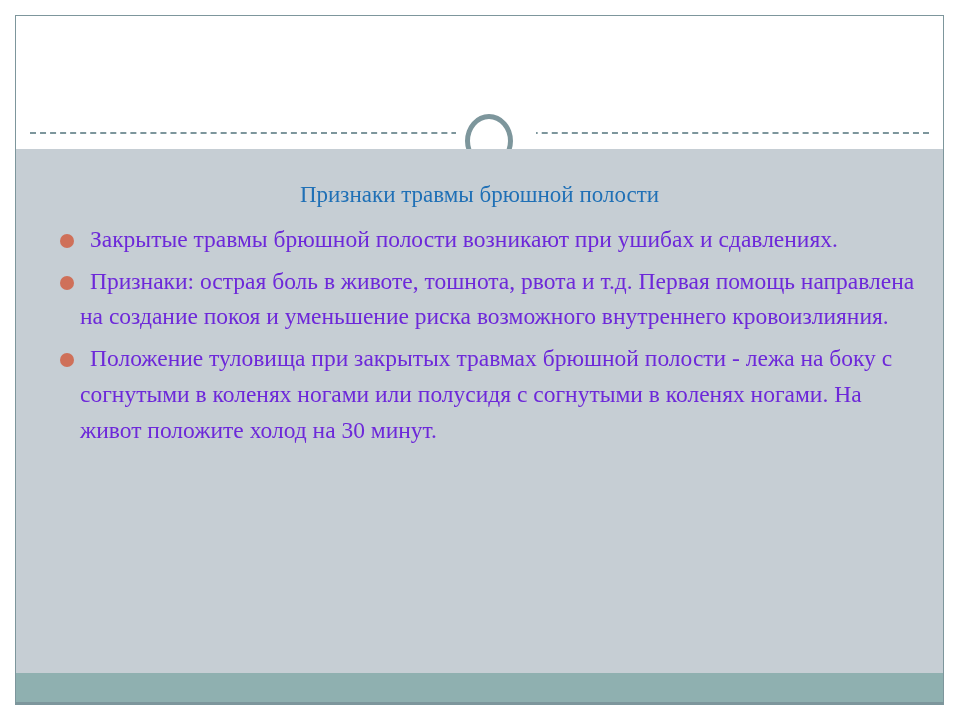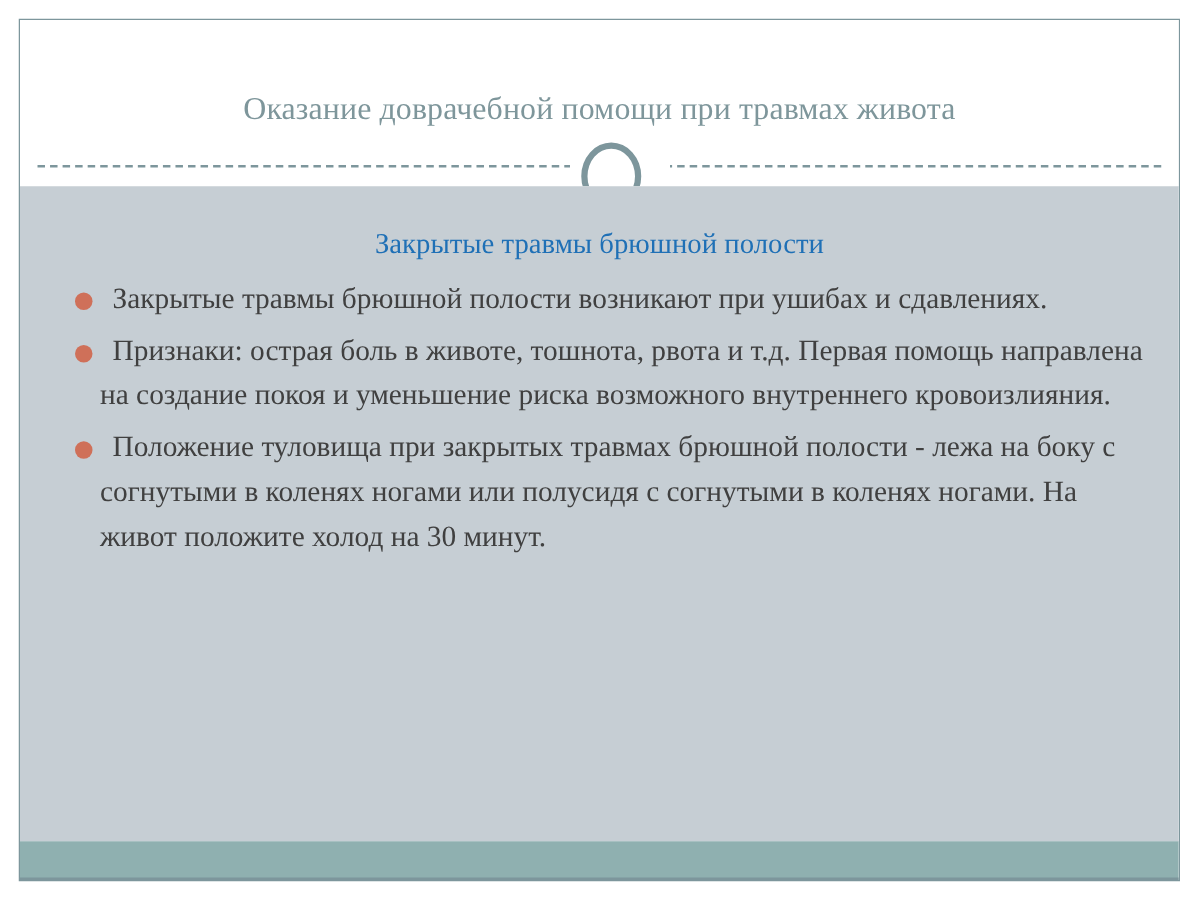--- a/index.html
+++ b/index.html
@@ -129,21 +129,21 @@
     top: 12px;
     width: 14px;
     height: 14px;
     border-radius: 50%;
     background: #cf7059;
   }
 
   .bullet-text {
     font-size: 23.5px;
     line-height: 1.52;
-    color: #404040;
+    color: #6d28d9;
     text-align: left;
     text-indent: 10px;
   }
 
   
   .footer-bar {
     position: absolute;
     left: 0;
     top: 657px;
     width: 100%;
@@ -158,32 +158,29 @@
     width: 100%;
     height: 2px;
     background: #7d969c;
   }
 </style>
 </head>
 <body>
 
 <div id="slide">
 
-  <div class="title-band">
-    <div class="slide-title">Оказание доврачебной помощи при травмах живота</div>
-  </div>
 
   <div class="divider"></div>
   <div class="ring-mask"></div>
   <div class="ring"></div>
   <div class="ring-foot"></div>
 
   <div class="body-band">
 
-    <div class="subtitle">Закрытые травмы брюшной полости</div>
+    <div class="subtitle">Признаки травмы брюшной полости</div>
 
     <div class="bullets">
 
       <div class="bullet-row">
         <span class="bullet-dot"></span>
         <div class="bullet-text">Закрытые травмы брюшной полости возникают при ушибах и сдавлениях.</div>
       </div>
 
       <div class="bullet-row">
         <span class="bullet-dot"></span>

